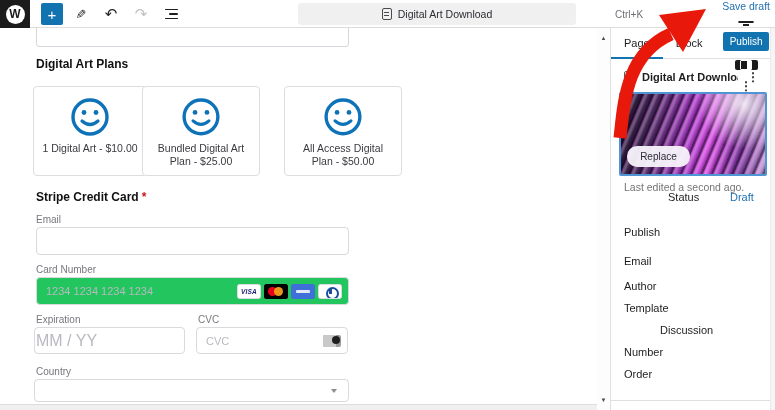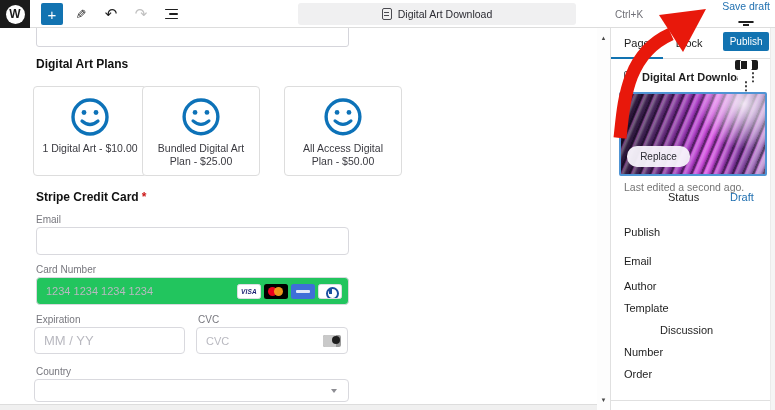--- a/index.html
+++ b/index.html
@@ -56,21 +56,21 @@
                padding:9px 8px 6px; cursor:pointer; }
   .plan-card .label { font-size:10.5px; color:#3a3a40; text-align:center; line-height:1.3; margin-top:4px; }
   .card-1 { left:33px;  width:114px; }
   .card-2 { left:142px; width:118px; }
   .card-3 { left:284px; width:118px; }
 
   .section-heading { position:absolute; left:36px; top:162px; font-size:12px; font-weight:700; color:#111; }
   .req { color:#cc1818; margin-left:3px; font-weight:700; }
   .f-label { position:absolute; font-size:10px; color:#77777e; }
   .f-input { position:absolute; border:1px solid #d9d9de; border-radius:4px; background:#fff;
-             font-size:13px; color:#1e1e1e; padding:0 9px; font-family:inherit; outline:none; }
+             font-size:16px; color:#1e1e1e; padding:0 1px; font-family:inherit; outline:none; }
   .f-input::placeholder { color:#b9b9c0; }
   .lbl-email { left:36px; top:186px; }
   .in-email { left:36px; top:199px; width:313px; height:28px; }
   .lbl-card { left:36px; top:236px; }
   .card-wrap { position:absolute; left:36px; top:249px; width:313px; height:28px; border:1px solid #d9d9de;
                border-radius:4px; background:#22c55e; display:flex; align-items:center; }
   .card-wrap input { border:none; outline:none; flex:1; font-size:11px; padding:0 9px; color:#1e1e1e;
                font-family:inherit; background:transparent; min-width:0; }
   .card-wrap input::placeholder { color:#b9b9c0; }
   .brands { display:flex; gap:3px; margin-right:6px; }

